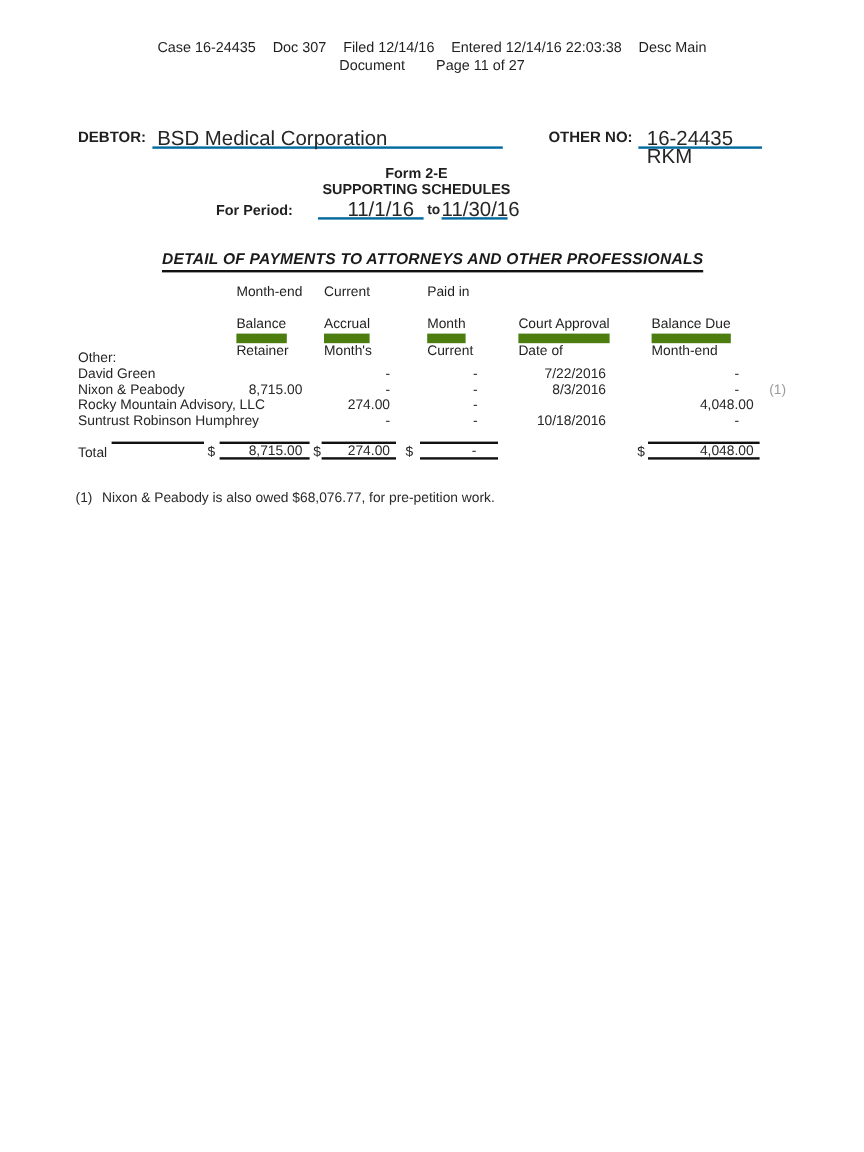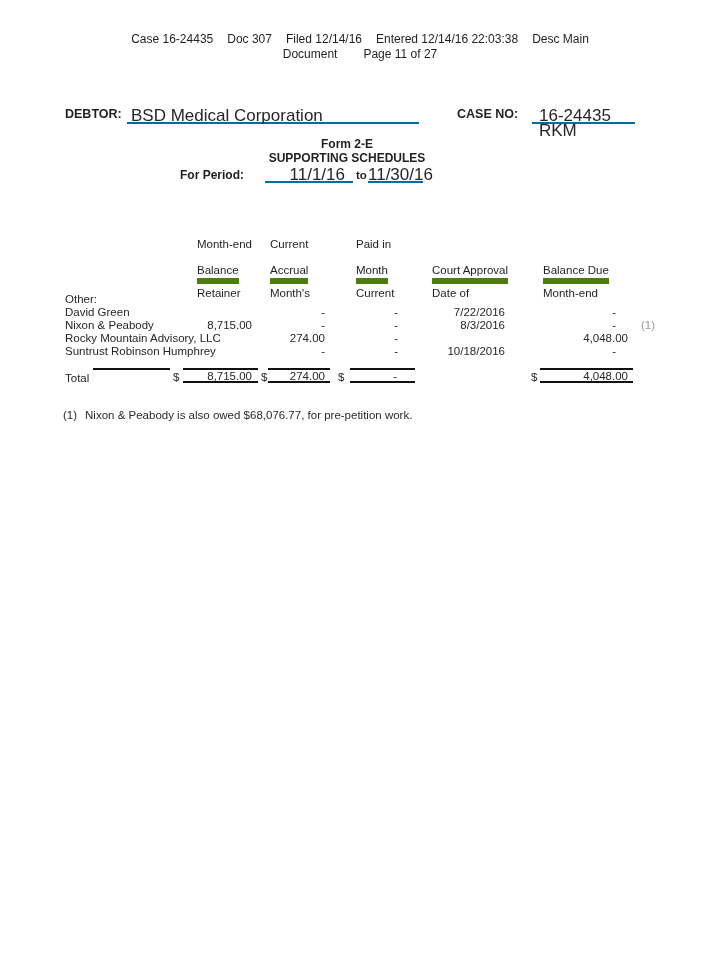--- a/index.html
+++ b/index.html
@@ -46,21 +46,21 @@
     font-style: italic;
     font-size: 13px;
     color: #1a1a1a;
     border-bottom: 2px solid #111;
     padding-bottom: 2px;
     letter-spacing: 0.2px;
   }
 
   
   .th { font-weight: normal; font-size: 11.5px; color: #1f1f1f; line-height: 13px; }
-  .u { border-bottom: 6px solid #4d7c0f; padding-bottom: 1px; }
+  .u { border-bottom: 8px solid #4d7c0f; padding-bottom: 1px; }
   .trow { position: absolute; left: 0; width: 720px; height: 14px; font-size: 11.5px; line-height: 13px; }
   .cell { position: absolute; top: 0; white-space: nowrap; }
   .c-name { left: 65px; }
   .c-ret  { left: 165px; width: 87px; text-align: right; padding-right: 1px; }
   .c-acc  { left: 255px; width: 70px; text-align: right; padding-right: 0; }
   .c-paid { left: 330px; width: 68px; text-align: right; padding-right: 0; }
   .c-date { left: 420px; width: 85px; text-align: right; }
   .c-bal  { left: 530px; width: 98px; text-align: right; padding-right: 1px; }
   .c-bal.pad-dash { width: 86px; }
   .c-note { left: 641px; color: #9a9a9a; }
@@ -91,31 +91,32 @@
     <div>
       <span class="seg">Case 16-24435</span><span class="seg">Doc 307</span><span class="seg">Filed 12/14/16</span><span class="seg">Entered 12/14/16 22:03:38</span><span class="seg">Desc Main</span>
     </div>
     <div>
       <span class="seg2">Document</span><span class="seg2">Page 11 of 27</span>
     </div>
   </div>
 
   <div class="abs lbl" style="top:107px; left:65px;">DEBTOR:</div>
   <div class="abs fill-line" style="top:108px; left:127px; width:292px; padding-left:4px;">BSD Medical Corporation</div>
-  <div class="abs lbl" style="top:107px; left:457px;">CASE NO:</div>
+  <div class="abs lbl" style="top:107px; left:457px;">OTHER NO:</div>
   <div class="abs fill-line" style="top:108px; left:532px; width:103px; padding-left:7px;">16-24435 RKM</div>
 
   <div class="abs center-band bold12" style="top:137px;">Form 2-E</div>
   <div class="abs center-band bold12" style="top:151px;">SUPPORTING SCHEDULES</div>
 
   <div class="abs bold12" style="top:168px; left:180px;">For Period:</div>
   <div class="abs fill-line" style="top:167px; left:265px; width:88px; text-align:right; padding-right:8px;">11/1/16</div>
   <div class="abs" style="top:169px; left:356px; font-size:11.5px; font-weight:bold;">to</div>
   <div class="abs fill-line" style="top:167px; left:368px; width:55px; text-align:right; padding-right:3px;">11/30/16</div>
 
+  <div class="abs section-title" style="top:208px; left:135px;">DETAIL OF PAYMENTS TO ATTORNEYS AND OTHER PROFESSIONALS</div>
 
   <div class="trow th" style="top:238px;">
     <span class="cell" style="left:197px;">Month-end</span>
     <span class="cell" style="left:270px;">Current</span>
     <span class="cell" style="left:356px;">Paid in</span>
   </div>
   <div class="trow th" style="top:251px;margin-top:36px;">
     <span class="cell" style="left:197px;">Retainer</span>
     <span class="cell" style="left:270px;">Month's</span>
     <span class="cell" style="left:356px;">Current</span>

